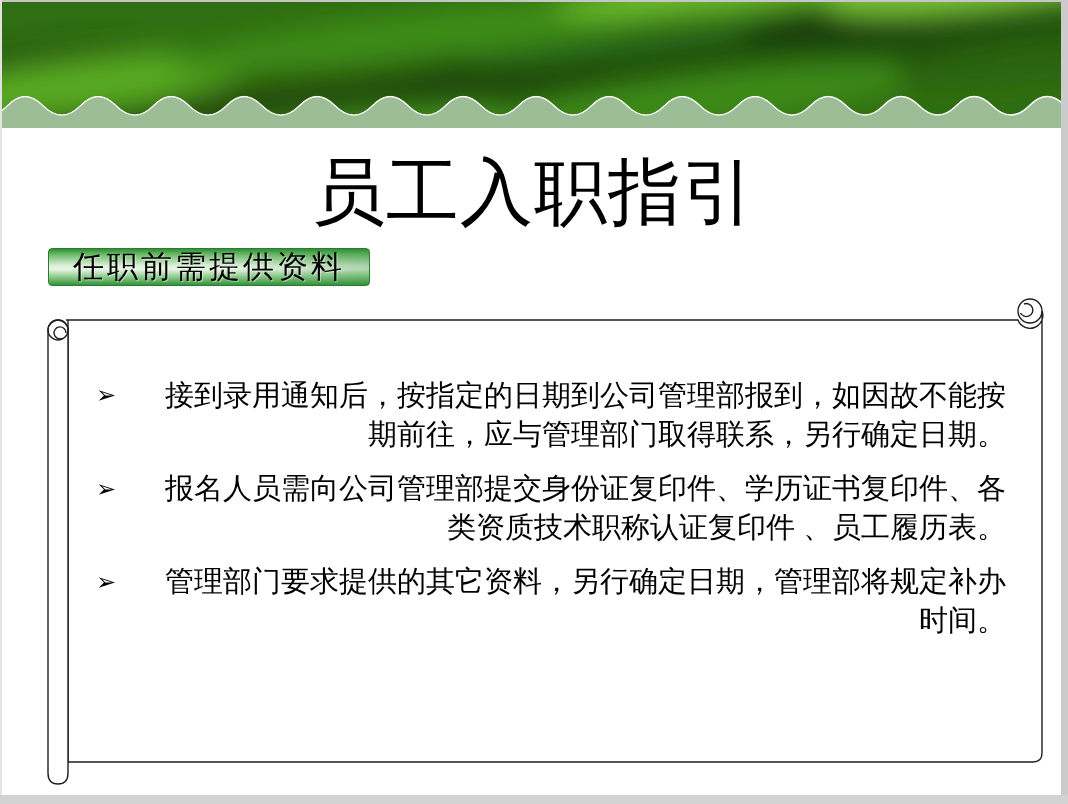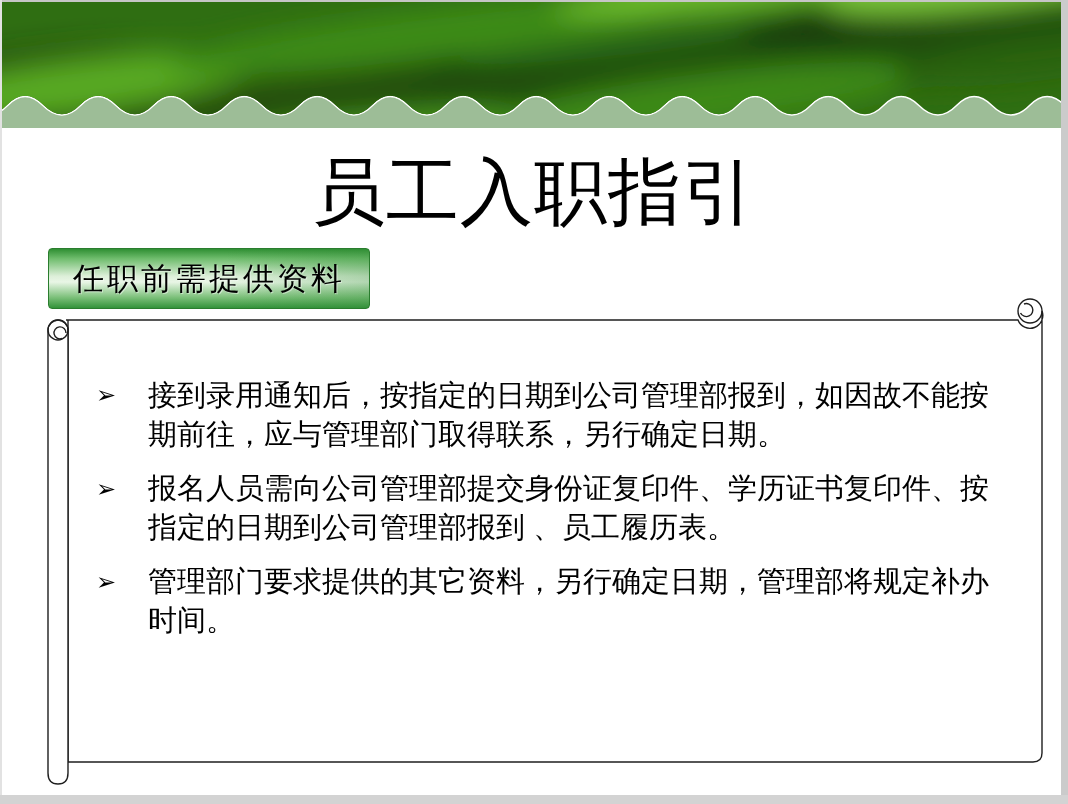--- a/index.html
+++ b/index.html
@@ -20,38 +20,38 @@
   .title{
     position:absolute;left:0;right:0;top:146px;height:92px;
     text-align:center;
     font-family:"Liberation Sans",sans-serif;
     font-size:73px;line-height:92px;letter-spacing:1px;color:#000;
     white-space:nowrap;
   }
 
   
   .badge{
-    position:absolute;left:48px;top:248px;width:322px;height:61px;
+    position:absolute;left:48px;top:248px;width:322px;height:38px;
     display:flex;align-items:center;justify-content:center;
     font-family:"Liberation Serif",serif;font-size:31px;letter-spacing:3px;color:#000;
     border:1px solid #2a7d2e;border-radius:4px;box-sizing:border-box;
     background-image:
       linear-gradient(90deg, rgba(255,255,255,0) 55%, rgba(50,140,55,0.30) 100%),
       linear-gradient(180deg,#2f8f33 0%,#6ebc6c 16%,#ddefd9 46%,#e9f6e6 56%,#7cc07a 82%,#33933a 100%);
     text-shadow:1px 1px 0 rgba(255,255,255,0.45);
   }
 
   
   .scroll-svg{position:absolute;left:0;top:0;width:1068px;height:804px;pointer-events:none;}
 
   
   .content{position:absolute;left:96px;top:376px;width:915px;color:#000;}
   .bullet{display:flex;margin-bottom:15px;line-height:39px;font-size:29px;}
   .bullet .arrow{flex:0 0 52px;font-size:24px;line-height:39px;color:#000;}
-  .bullet .btext{flex:1;max-width:858px;}
+  .bullet .btext{flex:1;max-width:858px;text-align:right;}
   .serif-cjk{font-family:"Liberation Serif",serif;}
   .sans-cjk{font-family:"Liberation Sans",sans-serif;}
 </style>
 </head>
 <body>
 
 <div class="page">
 
   <svg class="banner" viewBox="0 0 1068 128" aria-hidden="true">
     <defs>
@@ -108,21 +108,21 @@
     </g>
   </svg>
 
   <div class="content">
     <div class="bullet serif-cjk">
       <span class="arrow">➢</span>
       <span class="btext">接到录用通知后，按指定的日期到公司管理部报到，如因故不能按期前往，应与管理部门取得联系，另行确定日期。</span>
     </div>
     <div class="bullet sans-cjk">
       <span class="arrow">➢</span>
-      <span class="btext">报名人员需向公司管理部提交身份证复印件、学历证书复印件、按指定的日期到公司管理部报到 、员工履历表。</span>
+      <span class="btext">报名人员需向公司管理部提交身份证复印件、学历证书复印件、各类资质技术职称认证复印件 、员工履历表。</span>
     </div>
     <div class="bullet sans-cjk">
       <span class="arrow">➢</span>
       <span class="btext">管理部门要求提供的其它资料，另行确定日期，管理部将规定补办时间。</span>
     </div>
   </div>
 
   <div class="edge-top"></div>
   <div class="edge-left"></div>
   <div class="edge-right"></div>

